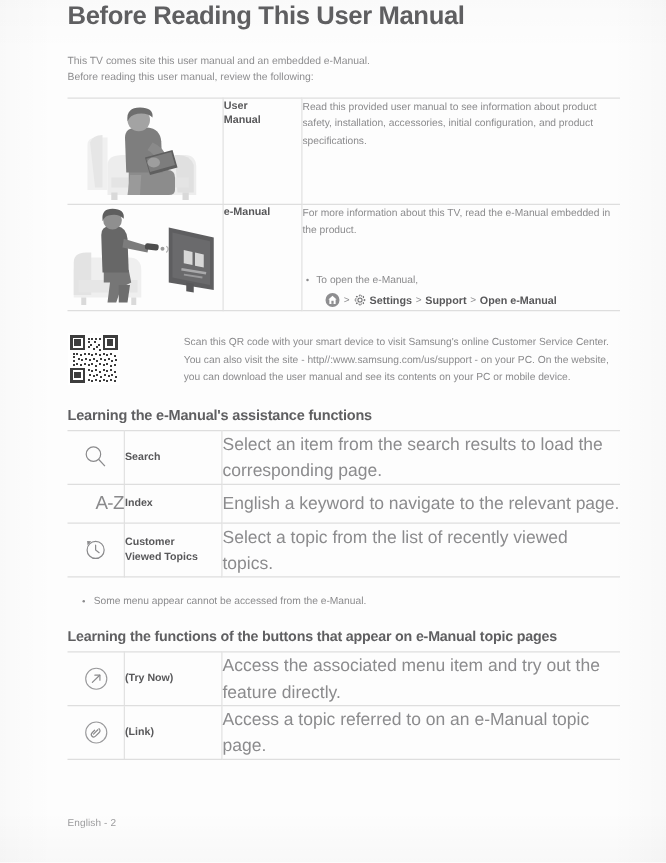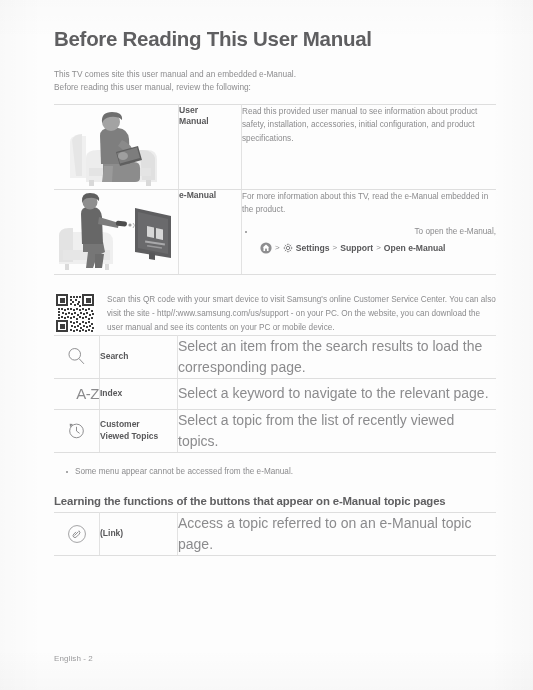--- a/index.html
+++ b/index.html
@@ -31,21 +31,20 @@
     top: 0;
     width: 442px;
   }
 
   h1.doc-title {
     font-size: 20.5px;
     font-weight: bold;
     color: #5f5f61;
     letter-spacing: -0.3px;
     margin: 0;
-    padding-top: 26px;
     line-height: 1.25;
   }
 
   .intro {
     margin-top: 16px;
     font-size: 8.3px;
     line-height: 1.62;
     color: #8d8d8f;
   }
   .intro div { white-space: nowrap; }
@@ -87,21 +86,21 @@
   .row2 td { height: 84px; }
 
   .illus {
     width: 124px;
     height: 100%;
     position: relative;
     overflow: hidden;
   }
   .illus svg { display:block; position:absolute; left:50%; top:50%; transform:translate(-50%,-50%); }
 
-  .bullet-block { margin-top: 9px; text-align: right; }
+  .bullet-block { margin-top: 27px; }
   .bullet-line {
     position: relative;
     padding-left: 11px;
     font-size: 8.2px;
     line-height: 1.55;
     color: #8b8b8d;
   }
   .bullet-line::before {
     content: "";
     position: absolute;
@@ -131,20 +130,21 @@
     margin-top: 17px;
     gap: 11px;
     align-items: flex-start;
   }
   .qr-code { width: 42px; height: 42px; flex: 0 0 42px; }
   .qr-text {
     font-size: 8.2px;
     line-height: 1.72;
     color: #8b8b8d;
     padding-top: 1px;
+    margin-left: 40px;
   }
 
   
   h2.section-title {
     font-size: 11.6px;
     font-weight: bold;
     color: #5f5f61;
     margin: 0;
     padding-top: 17px;
     padding-bottom: 5px;
@@ -435,41 +435,42 @@
             <rect x="28" y="37" width="1.6" height="1.6"></rect>
               <rect x="31" y="38" width="1.6" height="1.6"></rect>
             <rect x="34" y="37" width="1.6" height="1.6"></rect>
               <rect x="37" y="38" width="1.6" height="1.6"></rect>
           </g>
         </svg>
       </div>
       <div class="qr-text">Scan this QR code with your smart device to visit Samsung's online Customer Service Center. You can also visit the site - http//:www.samsung.com/us/support - on your PC. On the website, you can download the user manual and see its contents on your PC or mobile device.</div>
     </div>
 
+    <h2 class="section-title">Learning the e-Manual's assistance functions</h2>
 
     <table class="fn-table">
       <tbody>
           <tr>
         <td class="fn-icon">
           <span>
             <svg width="21" height="21" viewBox="0 0 24 24">
               <circle cx="10" cy="9.5" r="6.6" fill="none" stroke="#8a8a8c" stroke-width="1.1"></circle>
               <line x1="14.9" y1="14.4" x2="20.5" y2="20.4" stroke="#8a8a8c" stroke-width="1.1"></line>
             </svg>
           </span>
         </td>
         <td class="fn-name">Search</td>
         <td class="fn-desc">Select an item from the search results to load the corresponding page.</td>
       </tr>
       <tr>
         <td class="fn-icon">
           <span class="az-text">A-Z</span>
         </td>
         <td class="fn-name">Index</td>
-        <td class="fn-desc">Select a keyword to navigate to the relevant page.</td>
+        <td class="fn-desc">English a keyword to navigate to the relevant page.</td>
       </tr>
       <tr>
         <td class="fn-icon">
           <span>
             <svg width="21" height="21" viewBox="0 0 24 24">
               <circle cx="12" cy="12.5" r="7.8" fill="none" stroke="#8a8a8c" stroke-width="1.1"></circle>
               <path d="M12 8.2 L12 12.6 L15.2 15" fill="none" stroke="#8a8a8c" stroke-width="1.1" stroke-linecap="round"></path>
               <path d="M4.6 8.2 L4.2 4.4 L8 4.6 Z" fill="#8a8a8c"></path>
             </svg>
           </span>
@@ -482,20 +483,33 @@
       </tr>
     </tbody>
       </table>
 
     <div class="note-line">Some menu appear cannot be accessed from the e-Manual.</div>
 
     <h2 class="section-title wide">Learning the functions of the buttons that appear on e-Manual topic pages</h2>
 
     <table class="fn-table">
       <tbody>
+          <tr>
+        <td class="fn-icon">
+          <span>
+            <svg width="22" height="22" viewBox="0 0 24 24">
+              <circle cx="12" cy="12" r="9.2" fill="none" stroke="#9a9a9c" stroke-width="1"></circle>
+              <path d="M8.6 15.2 L15 8.9" stroke="#8a8a8c" stroke-width="1.05" stroke-linecap="round"></path>
+              <path d="M10.8 8.9 L15.2 8.9 L15.2 13.2" fill="none" stroke="#8a8a8c" stroke-width="1.05" stroke-linecap="round" stroke-linejoin="round"></path>
+            </svg>
+          </span>
+        </td>
+        <td class="fn-name">(Try Now)</td>
+        <td class="fn-desc">Access the associated menu item and try out the feature directly.</td>
+      </tr>
       <tr>
         <td class="fn-icon">
           <span>
             <svg width="22" height="22" viewBox="0 0 24 24">
               <circle cx="12" cy="12" r="9.2" fill="none" stroke="#9a9a9c" stroke-width="1"></circle>
               <path d="M14.4 8.6 Q16.2 10.4 14.4 12.2 L11.6 15 Q9.8 16.8 8.3 15.3 Q6.8 13.8 8.6 12 L10.6 10" fill="none" stroke="#8a8a8c" stroke-width="1.05" stroke-linecap="round"></path>
               <path d="M13.4 9.6 L9.6 13.4" stroke="#8a8a8c" stroke-width="1.05" stroke-linecap="round"></path>
             </svg>
           </span>
         </td>

